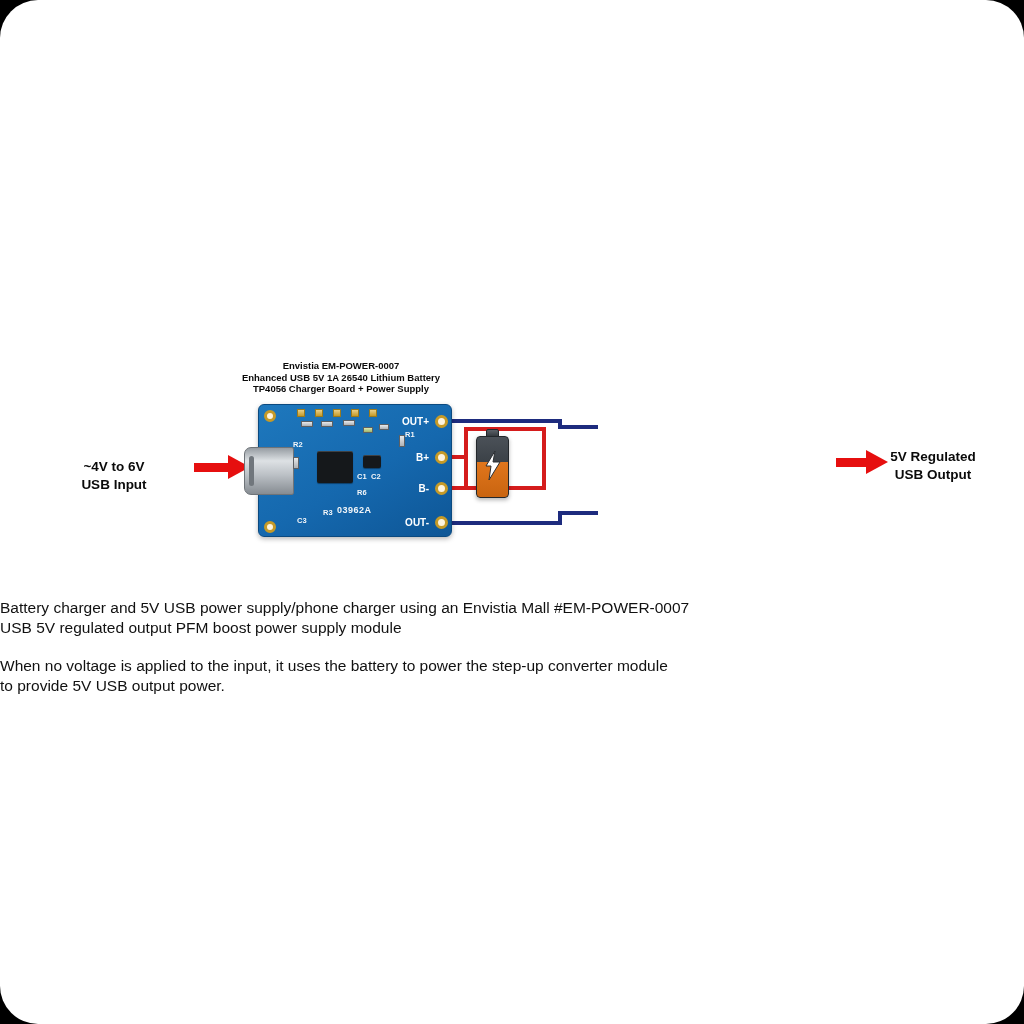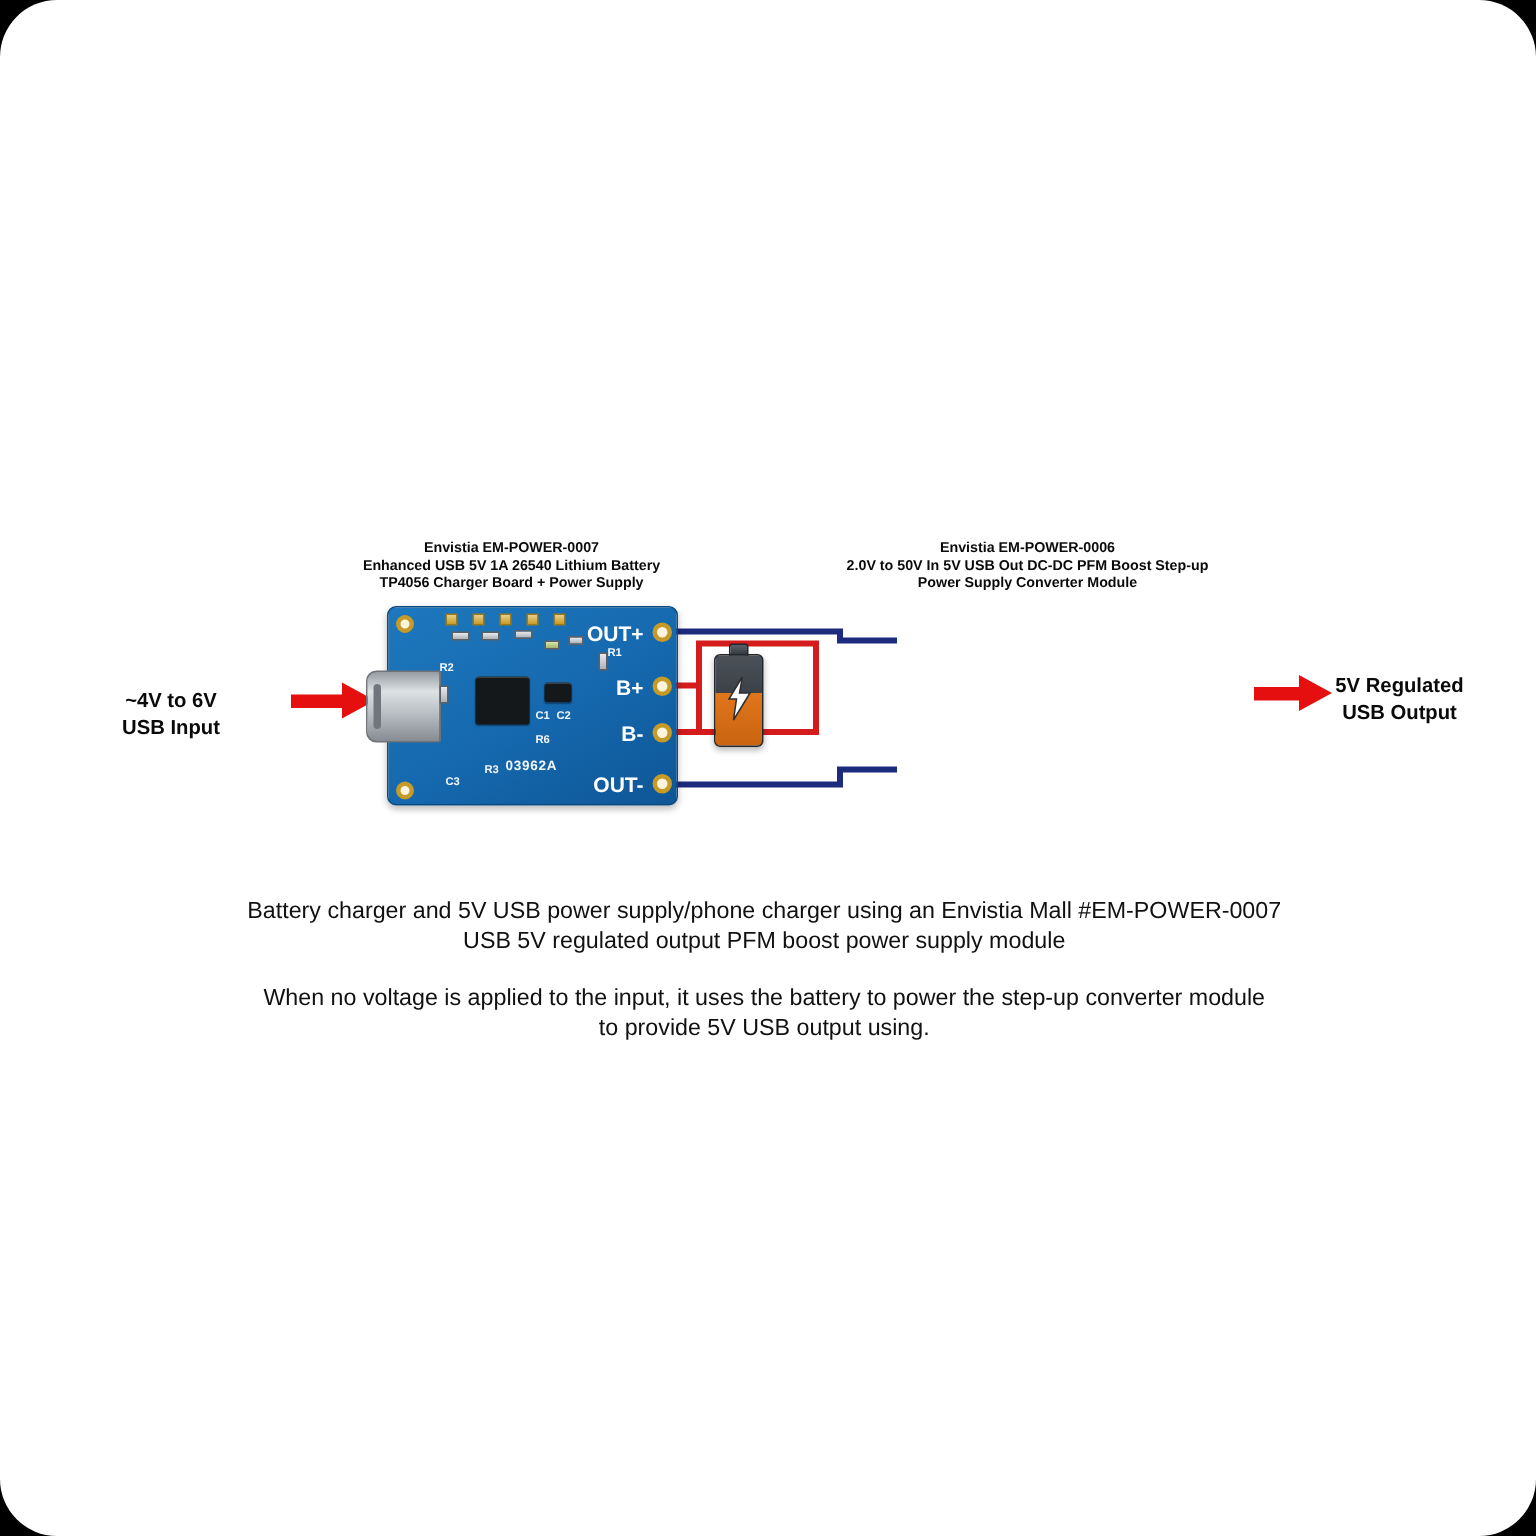--- a/index.html
+++ b/index.html
@@ -19,21 +19,21 @@
 
   
   svg.wires{position:absolute;left:0;top:0;pointer-events:none;}
 
   
   .blue-board{position:absolute;left:258px;top:404px;width:194px;height:133px;
     background:linear-gradient(150deg,#1e78bd 0%,var(--board-blue,#1568ae) 55%,#0e5696 100%);
     border:1px solid #0b4a80;border-radius:6px;box-shadow:0 2px 5px rgba(0,0,0,.28);box-sizing:border-box;}
   .donut{position:absolute;border-radius:50%;background:#fdf4df;border:3px solid var(--pad-gold,#c59a27);box-sizing:border-box;}
   .d13{width:13px;height:13px;} .d12{width:12px;height:12px;} .d10{width:10px;height:10px;}
-  .pad-label{position:absolute;color:#fff;font-size:14px;font-weight:bold;line-height:10px;right:22px;text-align:right;}
+  .pad-label{position:absolute;color:#fff;font-size:10px;font-weight:bold;line-height:10px;right:22px;text-align:right;}
   .pad-sq{position:absolute;width:8px;height:8px;background:linear-gradient(180deg,#e8cf8a,#c59a27);border:1px solid #9a7a1d;box-sizing:border-box;}
   .smd{position:absolute;background:linear-gradient(180deg,#e8eaec,#aeb2b6);border:1px solid #5c6064;box-sizing:border-box;}
   .chip{position:absolute;background:#15181b;border-radius:2px;box-shadow:inset 0 1px 0 rgba(255,255,255,.18),0 1px 1px rgba(0,0,0,.4);}
   .silk{position:absolute;color:#f3f6f9;font-size:7.5px;line-height:8px;font-weight:bold;white-space:nowrap;}
   .silk-big{font-size:9px;line-height:10px;letter-spacing:.5px;}
 
   
   .micro-usb{position:absolute;left:-15px;top:42px;width:50px;height:48px;
     background:linear-gradient(180deg,#969ca2 0%,#dde1e4 28%,#bcc1c6 58%,#868c92 100%);
     border:1px solid #6e7378;border-radius:7px 2px 2px 7px;box-sizing:border-box;}
@@ -58,38 +58,33 @@
   .ic-small{position:absolute;background:#17191c;border-radius:2px;box-shadow:inset 0 1px 0 rgba(255,255,255,.15);}
 
   
   .usb-a{position:absolute;left:118px;top:-12px;width:100px;height:124px;
     background:linear-gradient(180deg,#a7acb1 0%,#e3e6e8 26%,#c6cace 56%,#8d9297 100%);
     border:1px solid #74797e;border-radius:4px 10px 10px 4px;box-shadow:0 2px 5px rgba(0,0,0,.3);box-sizing:border-box;}
   .usb-a:after{content:"";position:absolute;right:2px;top:8px;bottom:8px;width:7px;background:#697075;border-radius:0 7px 7px 0;}
   .dimple{position:absolute;width:9px;height:9px;border-radius:50%;background:radial-gradient(circle at 38% 32%,#71777c,#34383c 70%);}
 
   
-  .description{position:absolute;left:0;top:598px;width:1019px;text-align:center;color:#111;font-size:15.5px;line-height:19.5px;}
+  .description{position:absolute;left:0;top:598px;width:1019px;text-align:left;color:#111;font-size:15.5px;line-height:19.5px;}
   .description .para2{margin-top:19px;}
 </style>
 </head>
 <body>
 
 <div class="frame">
   <div class="canvas">
 
     <div class="module-caption caption-left">
       <div>Envistia EM-POWER-0007</div>
       <div>Enhanced USB 5V 1A 26540 Lithium Battery</div>
       <div>TP4056 Charger Board + Power Supply</div>
-    </div>
-    <div class="module-caption caption-right">
-      <div>Envistia EM-POWER-0006</div>
-      <div>2.0V to 50V In 5V USB Out DC-DC PFM Boost Step-up</div>
-      <div>Power Supply Converter Module</div>
     </div>
 
     <div class="io-label input-label">
       <div>~4V to 6V</div>
       <div>USB Input</div>
     </div>
     <div class="io-label output-label">
       <div>5V Regulated</div>
       <div>USB Output</div>
     </div>
@@ -161,18 +156,18 @@
       </svg>
     </div>
 
     <div class="description">
       <div class="para1">
         <div>Battery charger and 5V USB power supply/phone charger using an Envistia Mall #EM-POWER-0007</div>
         <div>USB 5V regulated output PFM boost power supply module</div>
       </div>
       <div class="para2">
         <div>When no voltage is applied to the input, it uses the battery to power the step-up converter module</div>
-        <div>to provide 5V USB output using.</div>
+        <div>to provide 5V USB output power.</div>
       </div>
     </div>
 
   </div>
 </div>
 
 </body></html>

